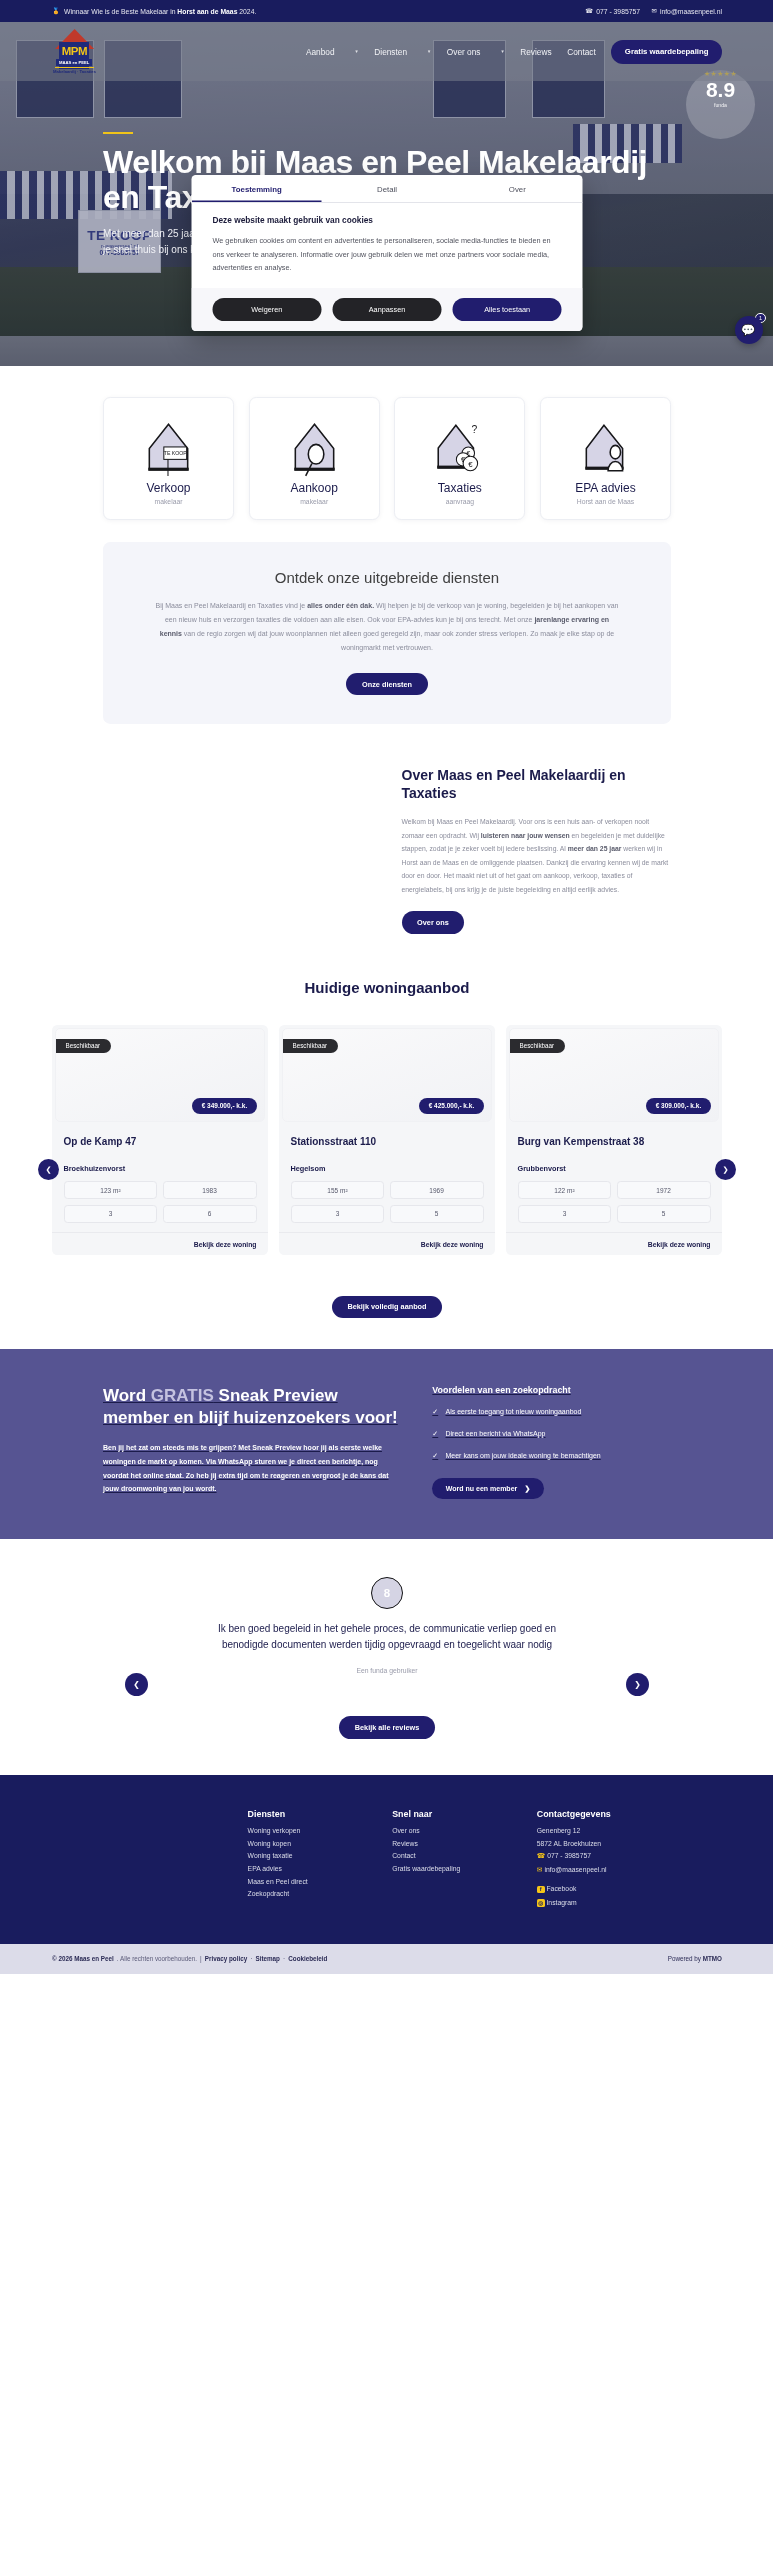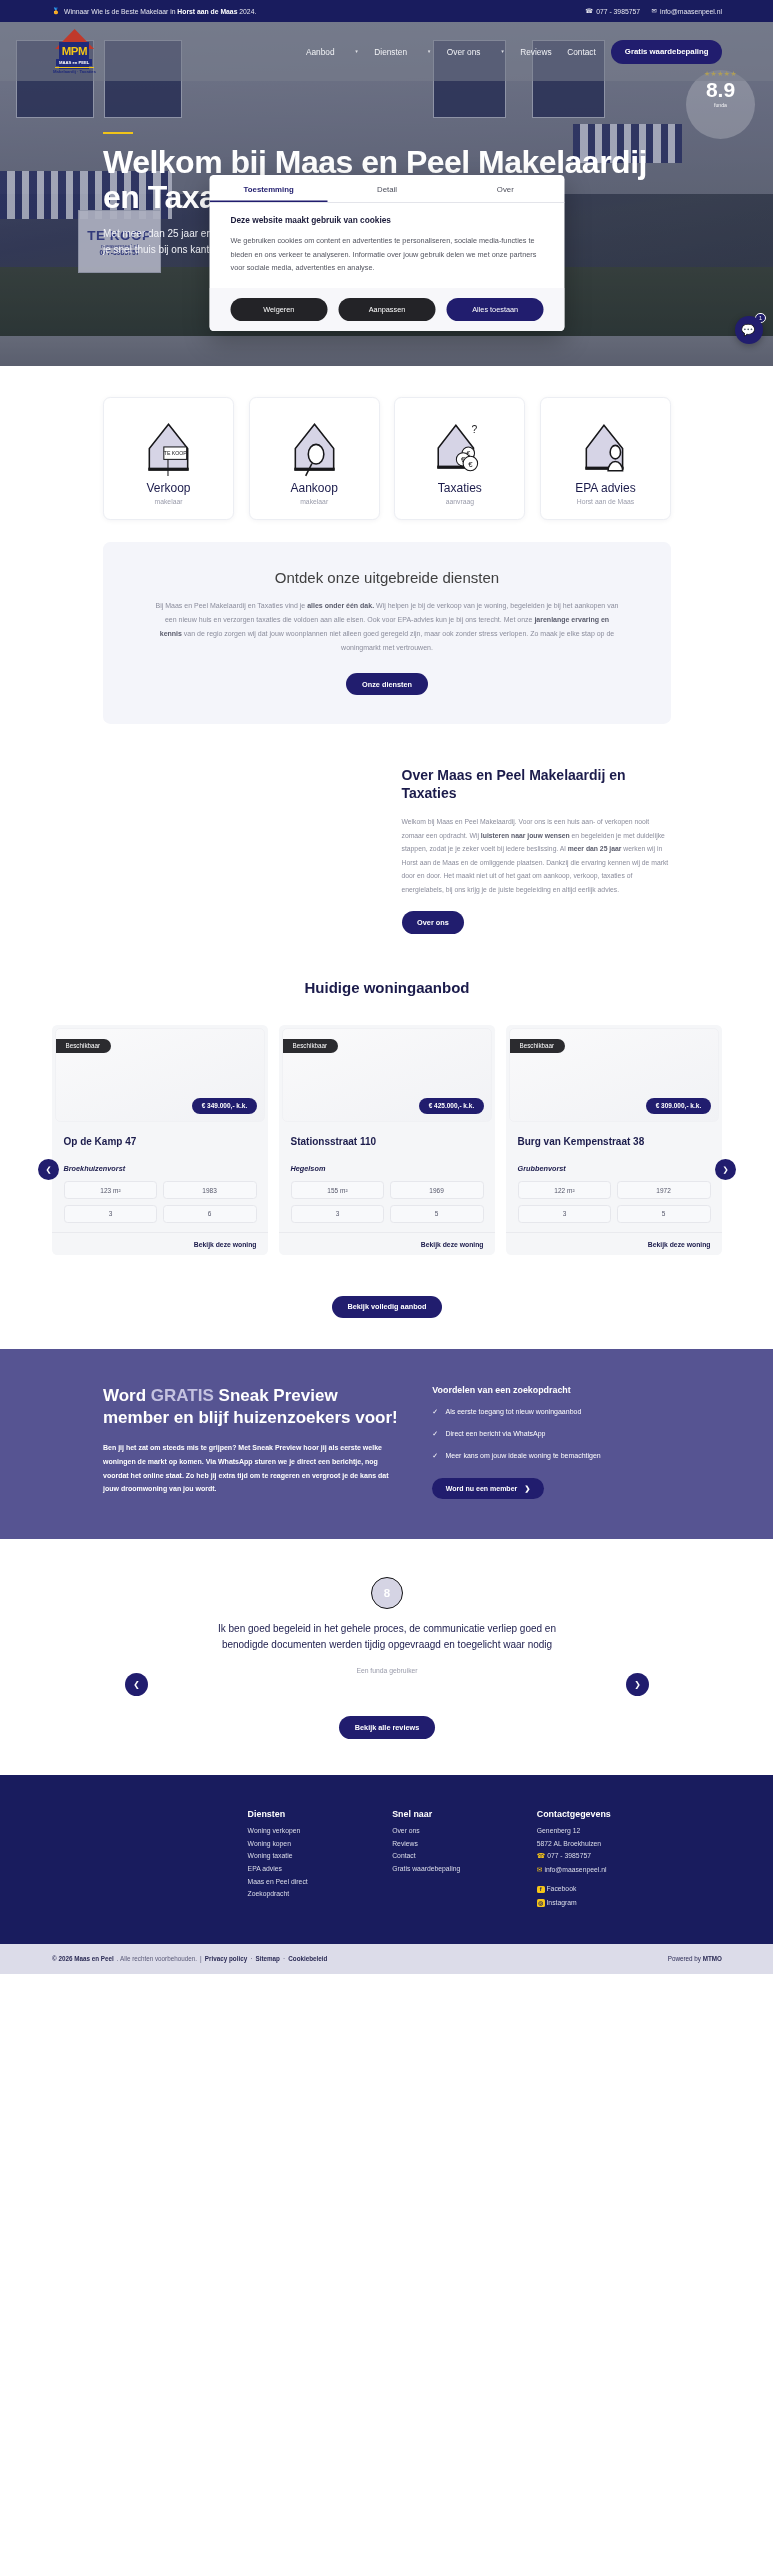--- a/index.html
+++ b/index.html
@@ -128,21 +128,21 @@
   .caret { font-size: 4.2px; opacity: .85; }
   .btn-cta {
     background: #211d6e; color: #fff; border: none; border-radius: 15.6px;
     padding: 7.3px 13.5px; font-size: 7.8px; font-weight: 600; font-family: inherit; cursor: pointer;
     white-space: nowrap;
   }
 
   
   .cookie-dialog {
     position: absolute; left: 50%; transform: translateX(-50%); top: 175px; z-index: 60;
-    width: 355px; background: #fff; border-radius: 4.2px;
+    width: 391px; background: #fff; border-radius: 4.2px;
     box-shadow: 0 9.4px 26px rgba(0,0,0,.28); overflow: hidden;
   }
   .cookie-tabs { display: flex; border-bottom: 0.5px solid #e3e4ea; }
   .cookie-tab {
     flex: 1; text-align: center; padding: 10.4px 0 7.8px; font-size: 7.8px; color: #4d4f5c;
     cursor: pointer; background: none; border: none; font-family: inherit;
   }
   .cookie-tab.active { color: #211d6e; font-weight: 600; box-shadow: inset 0 -1.6px 0 #211d6e; }
   .cookie-body { padding: 11.5px 21px 13.5px; }
   .cookie-body h3 { font-size: 8.3px; font-weight: 700; color: #1b1b3a; margin-bottom: 9.4px; }
@@ -210,39 +210,39 @@
     background: #2b2b2f; color: #fff; font-size: 6.3px; padding: 3.6px 10.4px 3.6px 9.4px;
     border-radius: 0 10.4px 10.4px 0;
   }
   .prop-price {
     position: absolute; right: 7.3px; bottom: 7.3px;
     background: #211d6e; color: #fff; font-size: 6.5px; font-weight: 700;
     padding: 4.7px 9.4px; border-radius: 10.4px; white-space: nowrap;
   }
   .prop-body { padding: 10.4px 11.5px 0; }
   .prop-body h3 { font-size: 10px; font-weight: 700; color: #1b1b4b; line-height: 1.25; min-height: 25px;}
-  .prop-body h4 { font-size: 7.3px; font-weight: 700; color: #1b1b4b; margin-top: 3.1px; font-style: italic; }
+  .prop-body h4 { font-size: 7.3px; font-weight: 700; color: #1b1b4b; margin-top: 3.1px; }
   .prop-specs { display: grid; grid-template-columns: 1fr 1fr; gap: 5.2px; margin-top: 8.3px; }
   .spec { border: 0.5px solid #e6e7ec; border-radius: 3.6px; padding: 4.7px 0; text-align: center;
     font-size: 6.5px; color: #55576a; background: #f8f9fb; }
   .prop-foot {
     margin-top: 9.4px; border-top: 0.5px solid #e9eaee; padding: 7.3px 11.5px;
     text-align: right; font-size: 6.8px; font-weight: 700; color: #1b1b4b;
   }
   .carousel-arrow {
     position: absolute; width: 21px; height: 21px; border-radius: 50%; background: #211d6e;
     color: #fff; display: flex; align-items: center; justify-content: center; font-size: 7.3px;
     border: none; cursor: pointer; font-family: inherit;
   }
   .arrow-left { left: 38px; top: 189px; }
   .arrow-right { right: 38px; top: 189px; }
   .listings-cta { text-align: center; margin-top: 23px; }
 
   
-  .sneak { background: #565492; padding: 36px 0 40px; }
+  .sneak { background: #565492; padding: 36px 0 40px; text-decoration: underline; }
   .sneak-inner { max-width: 672px; margin: 0 auto; padding: 0 52px;
     display: grid; grid-template-columns: 1.25fr 1fr; gap: 31px; }
   .sneak h2 { font-size: 17px; font-weight: 700; color: #fff; line-height: 1.25; }
   .sneak h2 .gratis { color: #c4c2e0; }
   .sneak .lead { margin-top: 13.5px; font-size: 7px; line-height: 1.95; color: #fff; font-weight: 700; }
   .sneak-right h3 { font-size: 8.9px; font-weight: 700; color: #fff; }
   .benefit { display: flex; gap: 7.3px; align-items: center; margin-top: 10.4px; }
   .check { color: #dcdaf0; font-size: 10.4px; line-height: 1; }
   .benefit span { font-size: 7px; color: #fff; line-height: 1.7; }
   .btn-member {

